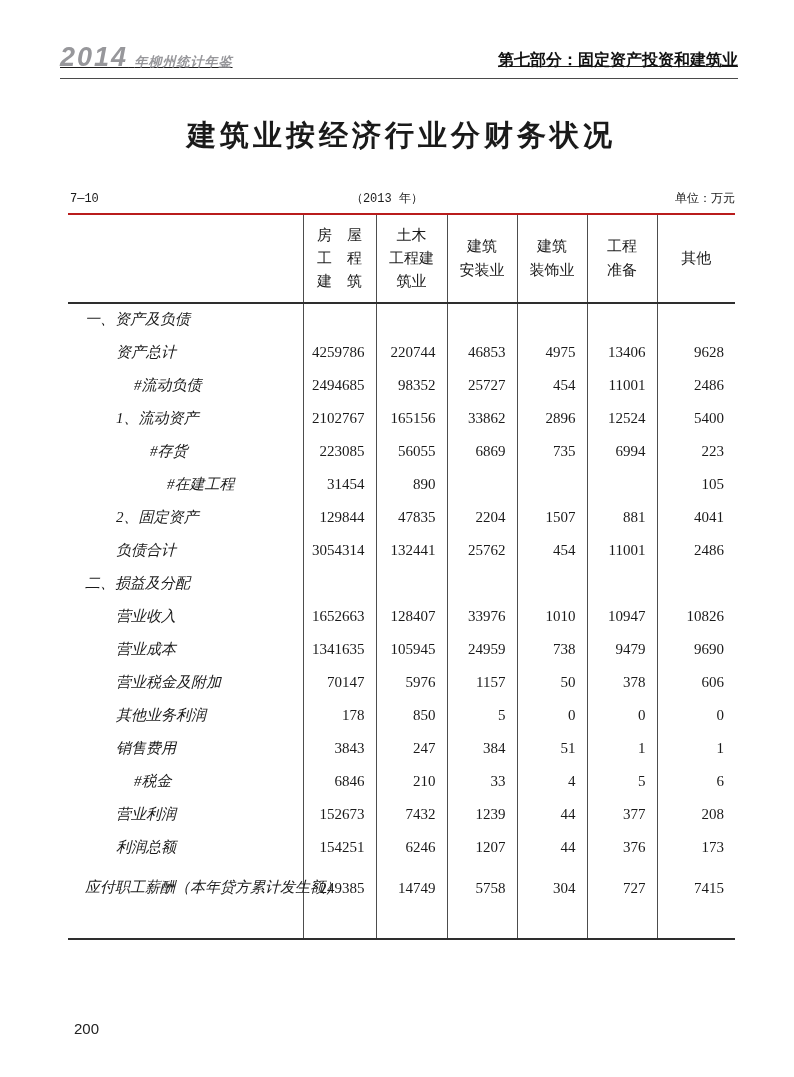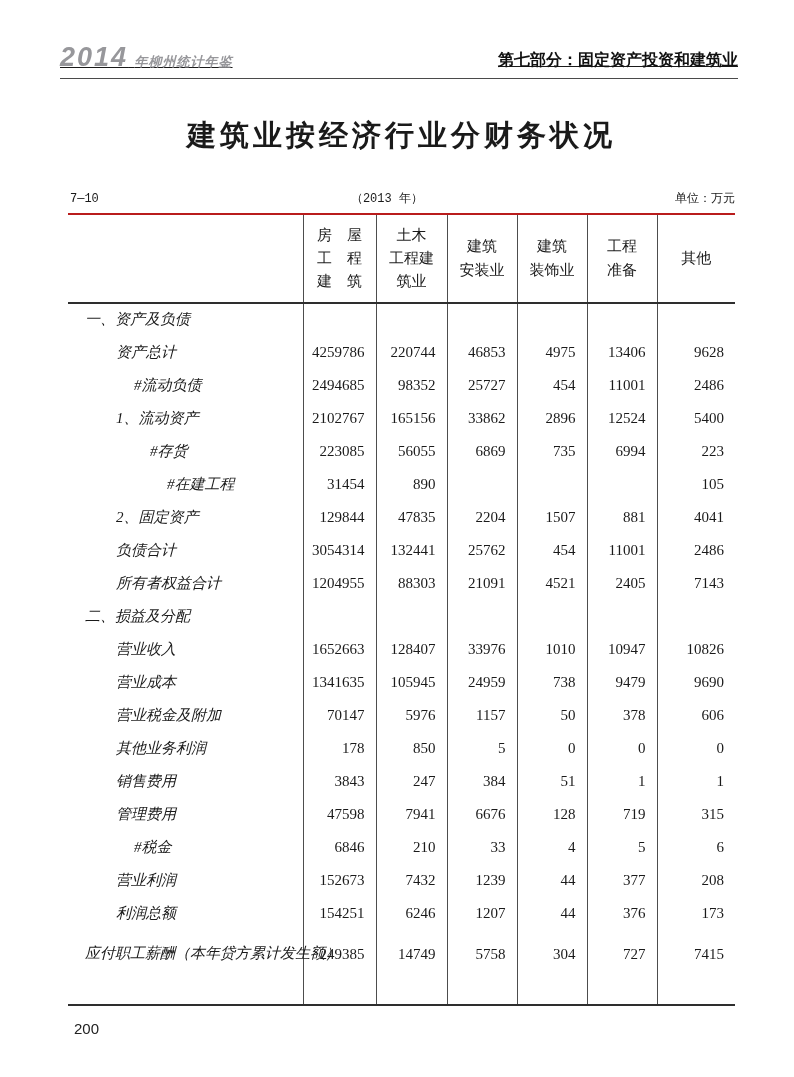--- a/index.html
+++ b/index.html
@@ -194,29 +194,20 @@
         <tr>
           <td class="lab ind1">负债合计</td>
           <td class="num">3054314</td>
           <td class="num">132441</td>
           <td class="num">25762</td>
           <td class="num">454</td>
           <td class="num">11001</td>
           <td class="num">2486</td>
         </tr>
         <tr>
-          <td class="lab ind1">所有者权益合计</td>
-          <td class="num">1204955</td>
-          <td class="num">88303</td>
-          <td class="num">21091</td>
-          <td class="num">4521</td>
-          <td class="num">2405</td>
-          <td class="num">7143</td>
-        </tr>
-        <tr>
           <td class="lab ind0">二、损益及分配</td>
           <td class="num"></td>
           <td class="num"></td>
           <td class="num"></td>
           <td class="num"></td>
           <td class="num"></td>
           <td class="num"></td>
         </tr>
         <tr>
           <td class="lab ind1">营业收入</td>
@@ -255,29 +246,20 @@
           <td class="num">0</td>
         </tr>
         <tr>
           <td class="lab ind1">销售费用</td>
           <td class="num">3843</td>
           <td class="num">247</td>
           <td class="num">384</td>
           <td class="num">51</td>
           <td class="num">1</td>
           <td class="num">1</td>
-        </tr>
-        <tr>
-          <td class="lab ind1">管理费用</td>
-          <td class="num">47598</td>
-          <td class="num">7941</td>
-          <td class="num">6676</td>
-          <td class="num">128</td>
-          <td class="num">719</td>
-          <td class="num">315</td>
         </tr>
         <tr>
           <td class="lab ind2">#税金</td>
           <td class="num">6846</td>
           <td class="num">210</td>
           <td class="num">33</td>
           <td class="num">4</td>
           <td class="num">5</td>
           <td class="num">6</td>
         </tr>

